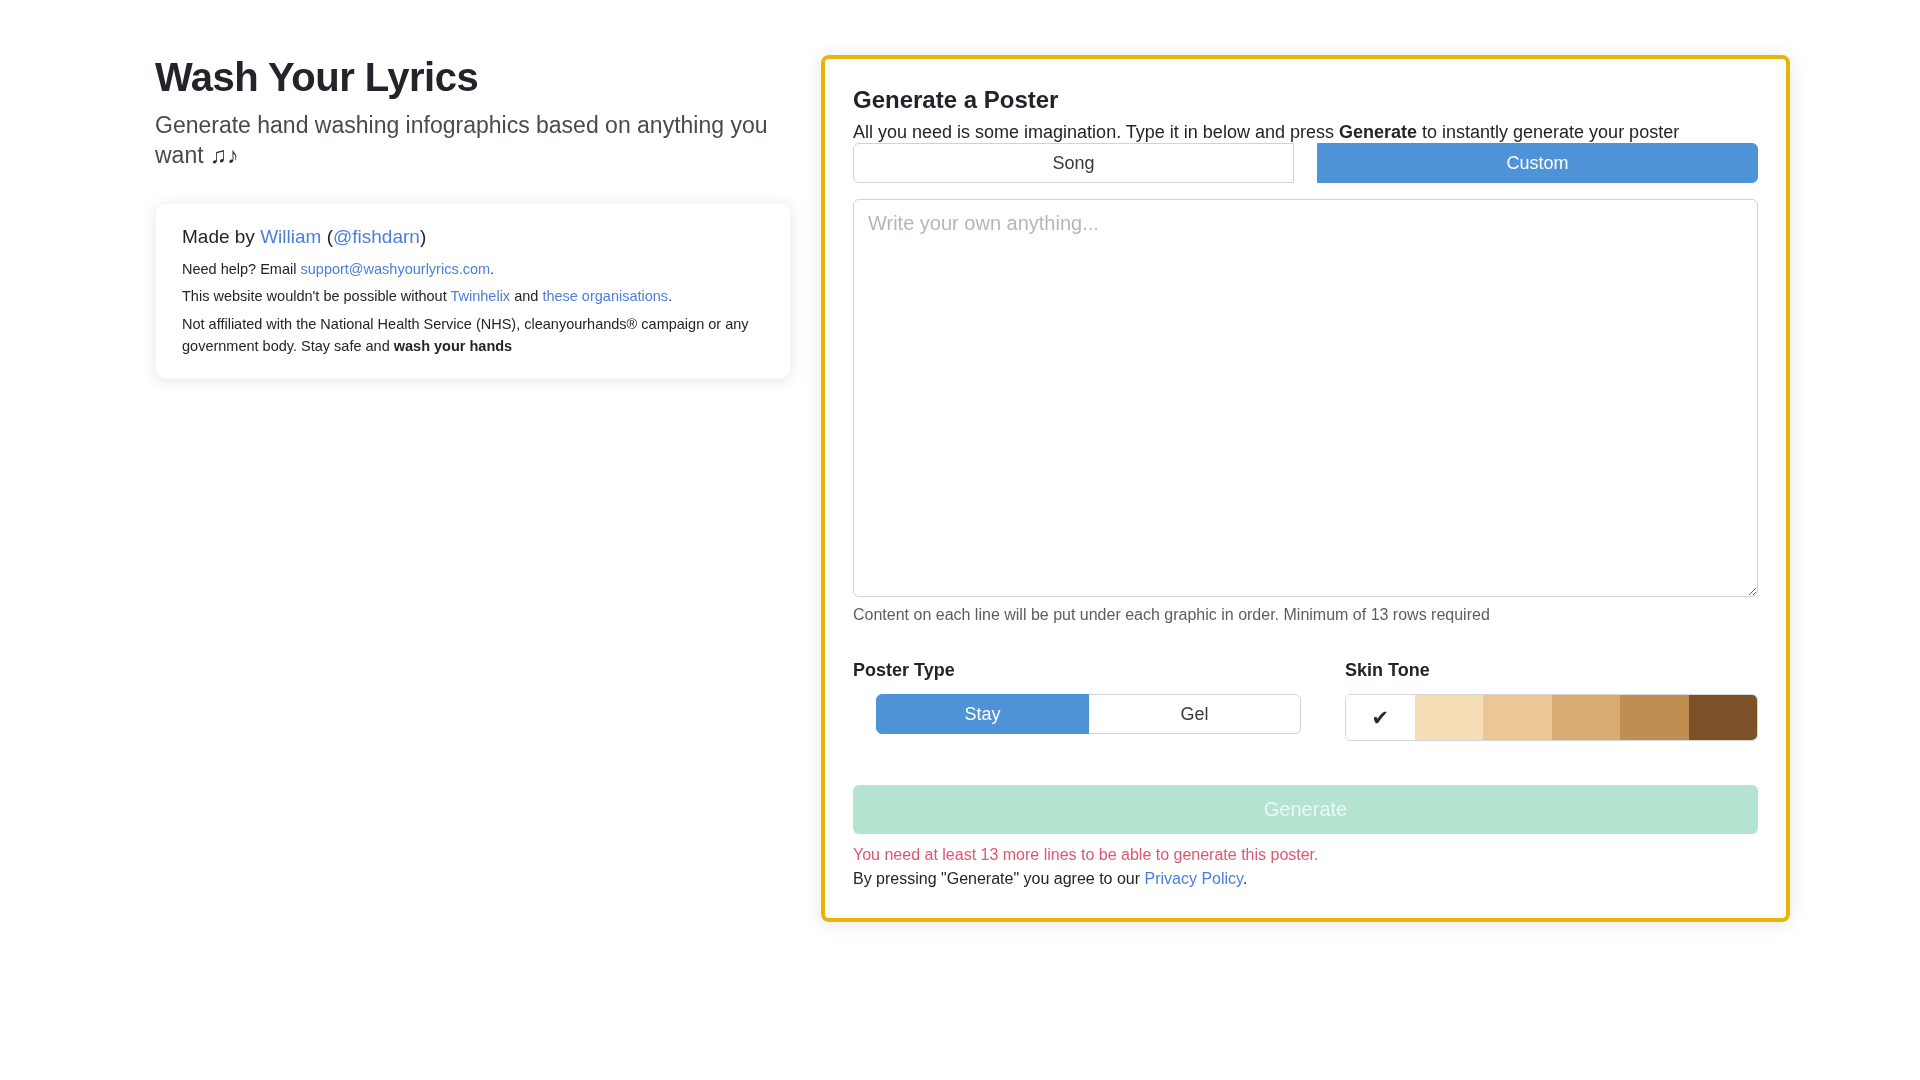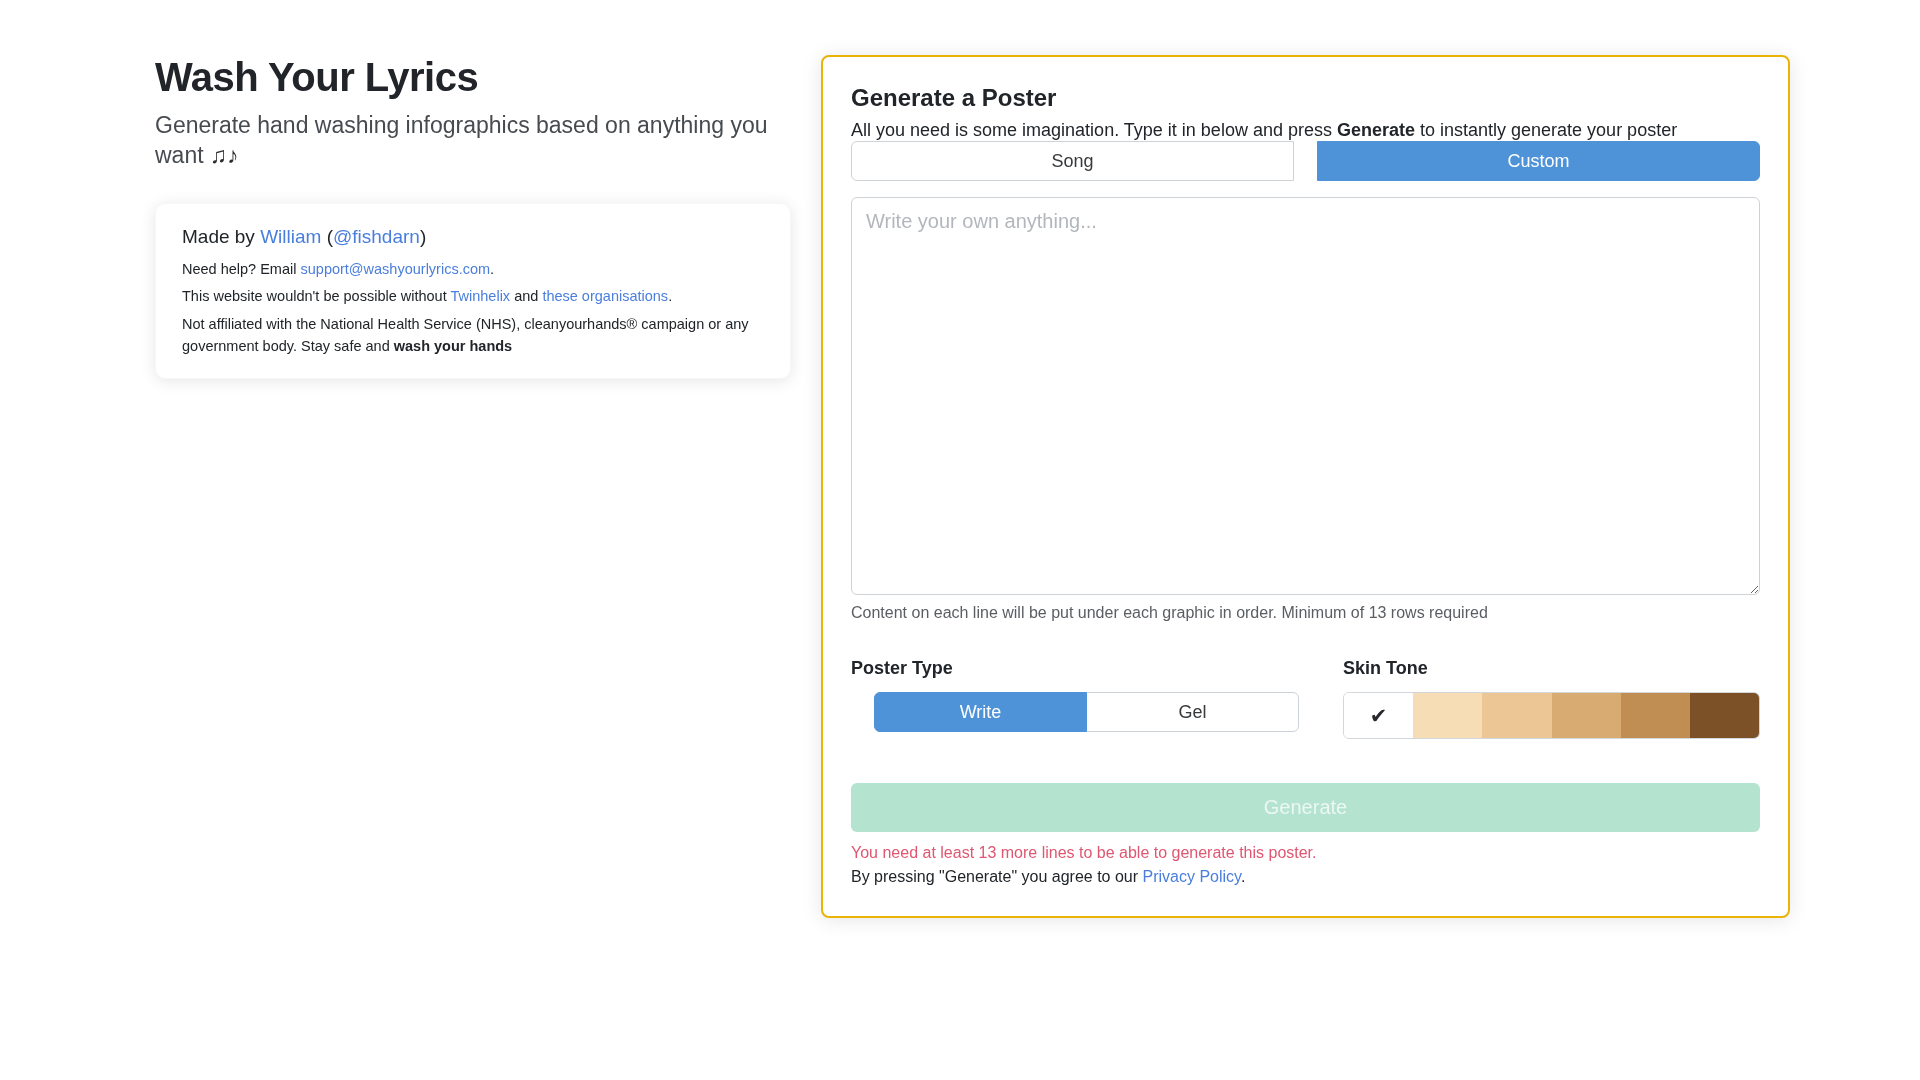--- a/index.html
+++ b/index.html
@@ -25,21 +25,21 @@
   .info-card p { white-space: pre-wrap; }
   .made-by { font-size: 19px; margin-bottom: 11px; }
   .small-line { font-size: 14.5px; line-height: 1.5; margin-top: 6px; color: #212529; }
   a.link { color: #4a7edc; text-decoration: none; cursor: pointer; }
   .bold { font-weight: 700; }
 
   .copyright { margin-top: 32px; font-size: 14.5px; color: #212529; }
 
   .panel {
     flex: 1; background: #fff; border-radius: 8px;
-    border: 2px solid #eab308;
+    border: 4px solid #eab308;
     box-shadow: 0 2px 20px rgba(0,0,0,0.10);
     padding: 27px 28px 30px 28px;
   }
   h2.panel-title { font-size: 24px; font-weight: 700; margin-bottom: 8px; }
   .panel-intro { font-size: 18px; white-space: pre-wrap; }
   .section-label { font-size: 18px; font-weight: 700; margin: 24px 0 13px 0; }
 
   .btn-group { display: flex; width: 100%; }
   .seg-btn {
     flex: 1; height: 40px; font-size: 18px; font-family: inherit;
@@ -111,21 +111,21 @@
       <button class="seg-btn active">Custom</button>
     </div>
 
     <textarea class="lyrics-input" placeholder="Write your own anything..." style=""></textarea>
     <p class="helper-text">Content on each line will be put under each graphic in order. Minimum of 13 rows required</p>
 
     <div class="options-row">
       <div class="poster-col">
         <p class="section-label" style="margin-top:0">Poster Type</p>
         <div class="btn-group">
-          <button class="seg-btn active">Write</button>
+          <button class="seg-btn active">Stay</button>
           <button class="seg-btn">Gel</button>
         </div>
       </div>
 
       <div class="skin-col">
         <p class="section-label" style="margin-top:0">Skin Tone</p>
         <div class="skin-group">
           <div class="skin-cell" style="background-color: rgb(255, 255, 255);">
               <span class="check">✔</span>
             </div>

